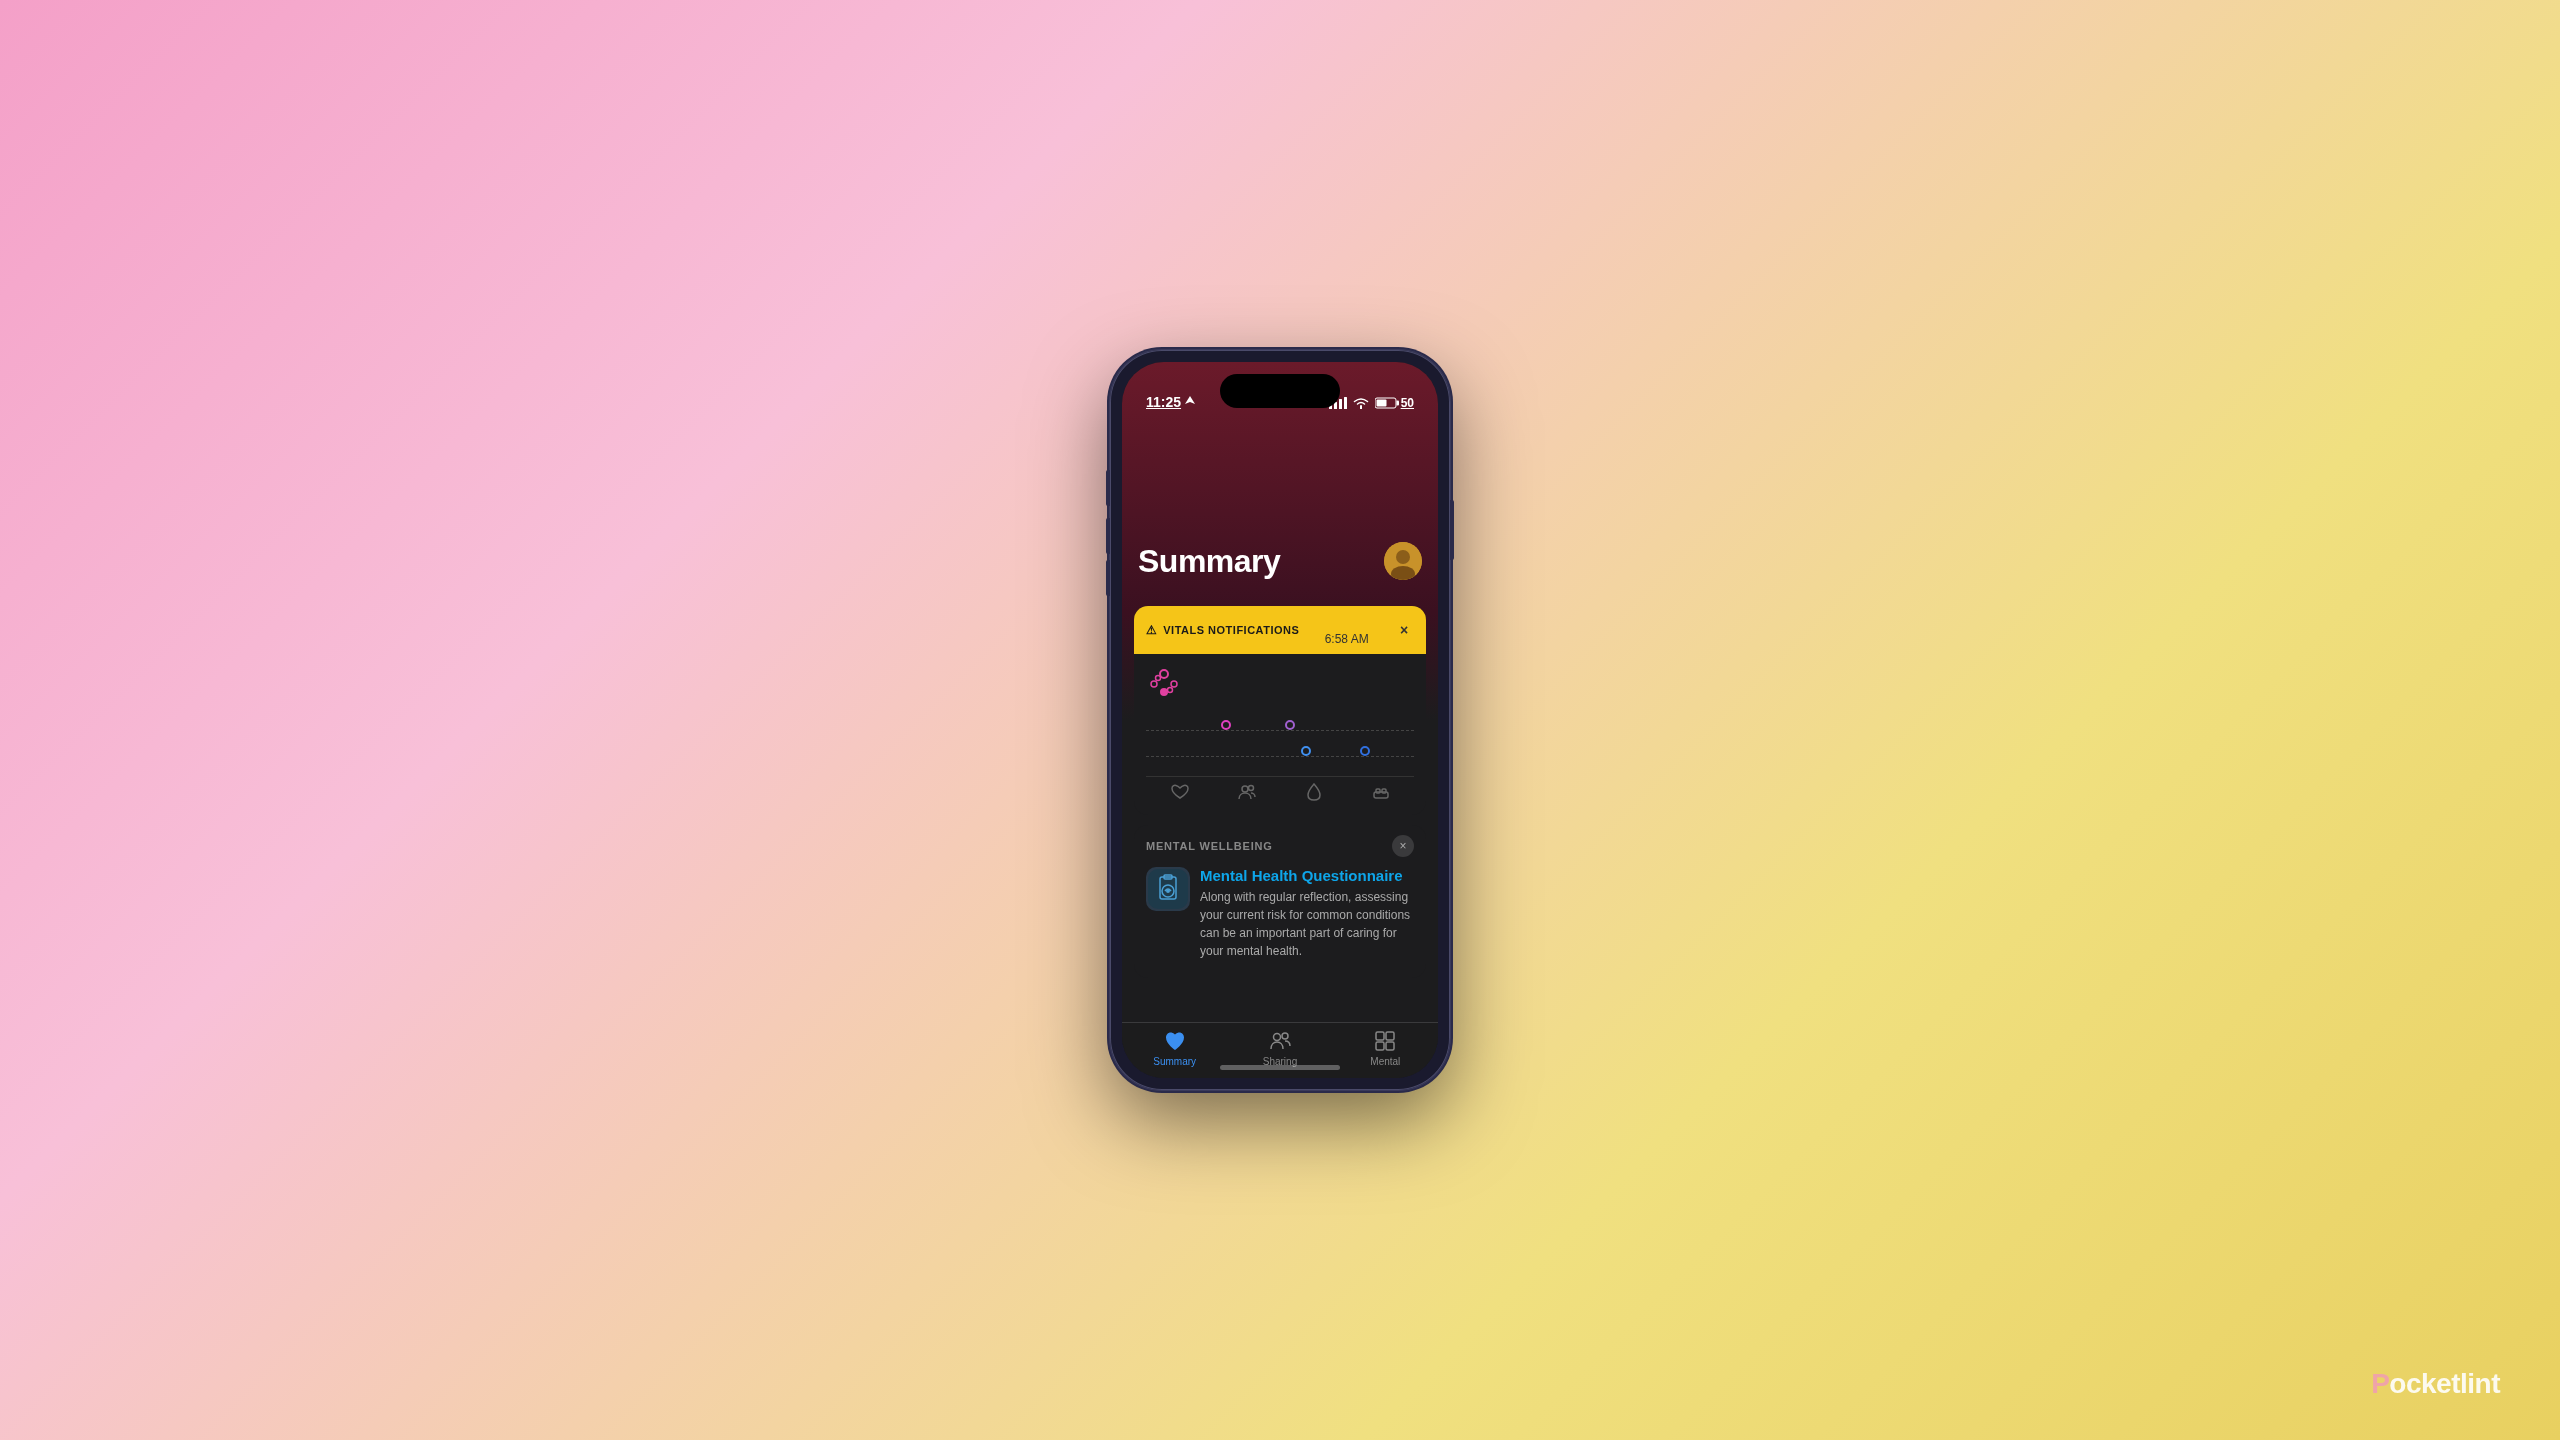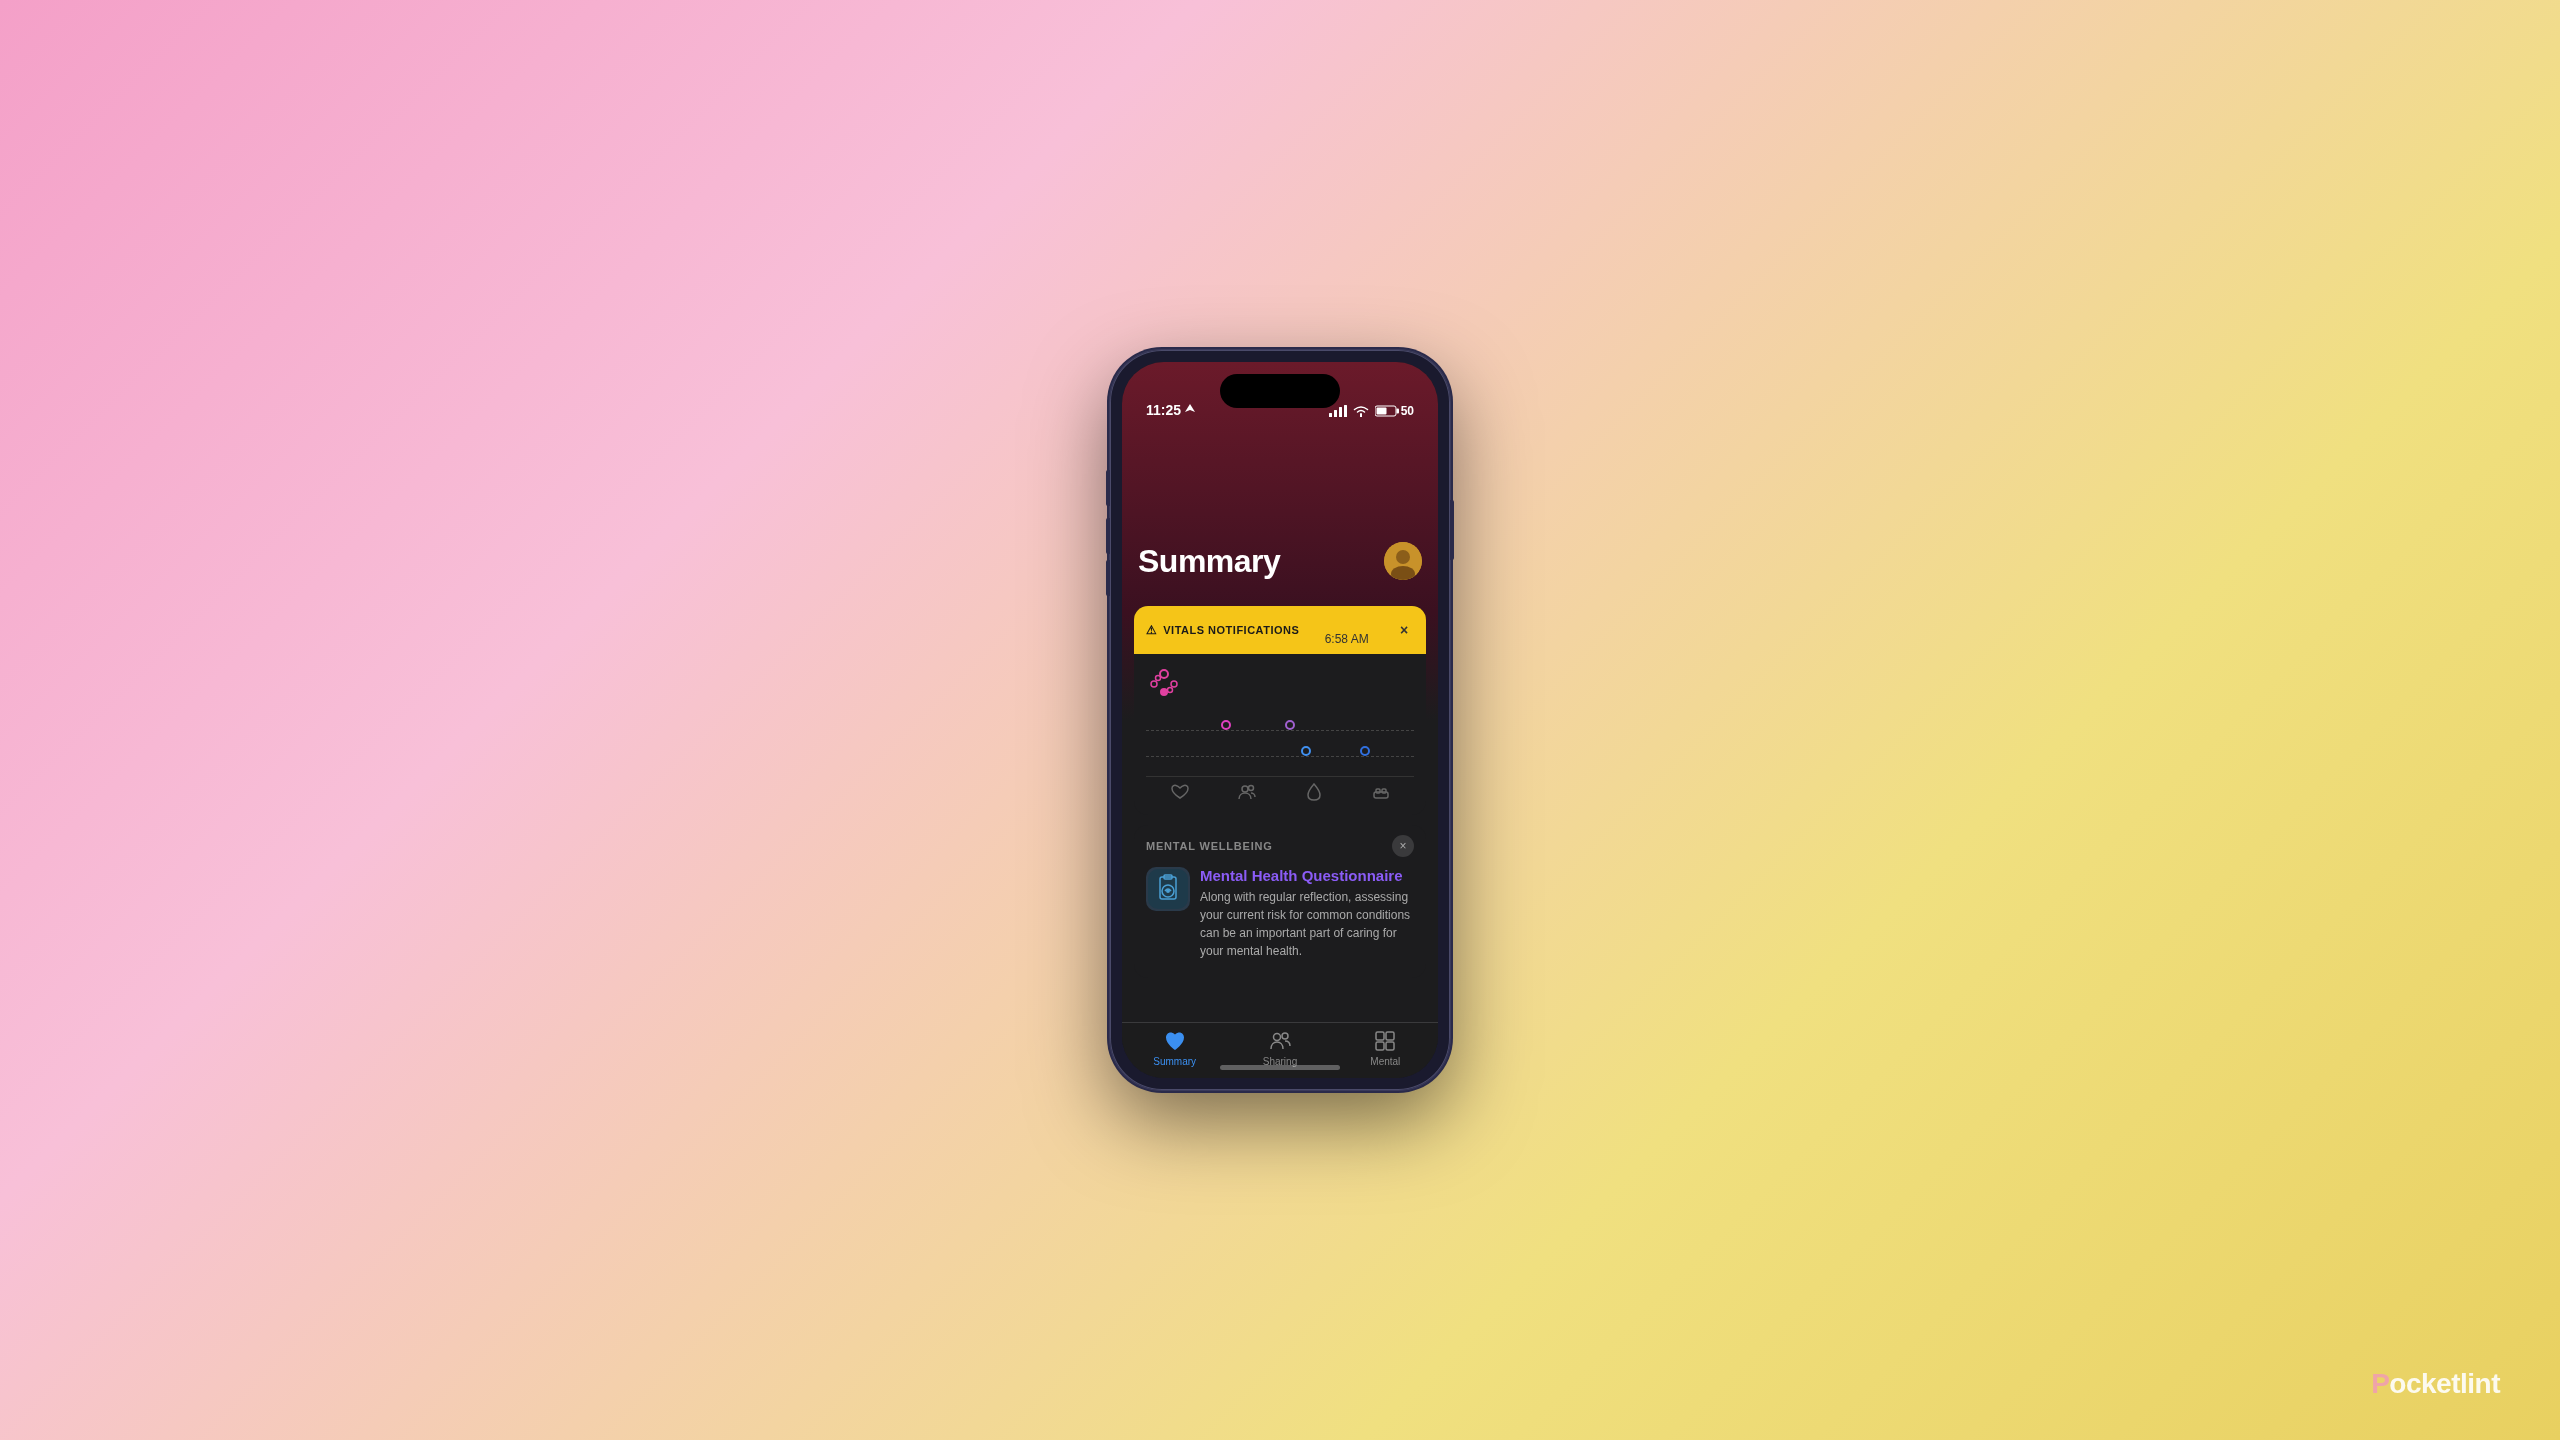--- a/index.html
+++ b/index.html
@@ -74,33 +74,34 @@
       width: 120px;
       height: 34px;
       background: #000;
       border-radius: 20px;
       z-index: 100;
     }
 
     
     .status-bar {
       position: absolute;
-      top: 8px;
+      top: 0;
       left: 0;
       right: 0;
       height: 54px;
       background: transparent;
       display: flex;
       align-items: flex-end;
       justify-content: space-between;
       padding: 0 24px 6px;
       z-index: 50;
       color: white;
       font-size: 14px;
       font-weight: 600;
+      text-decoration: underline;
     }
 
     .status-time {
       display: flex;
       align-items: center;
       gap: 4px;
     }
 
     .status-icons {
       display: flex;
@@ -325,21 +326,21 @@
       align-items: center;
       justify-content: center;
       font-size: 22px;
     }
 
     .mental-text {
       flex: 1;
     }
 
     .mental-title {
-      color: #8b5cf6;
+      color: #0ea5e9;
       font-size: 15px;
       font-weight: 600;
       margin-bottom: 4px;
     }
 
     .mental-description {
       color: #aaa;
       font-size: 12px;
       line-height: 1.5;
       margin-bottom: 6px;

